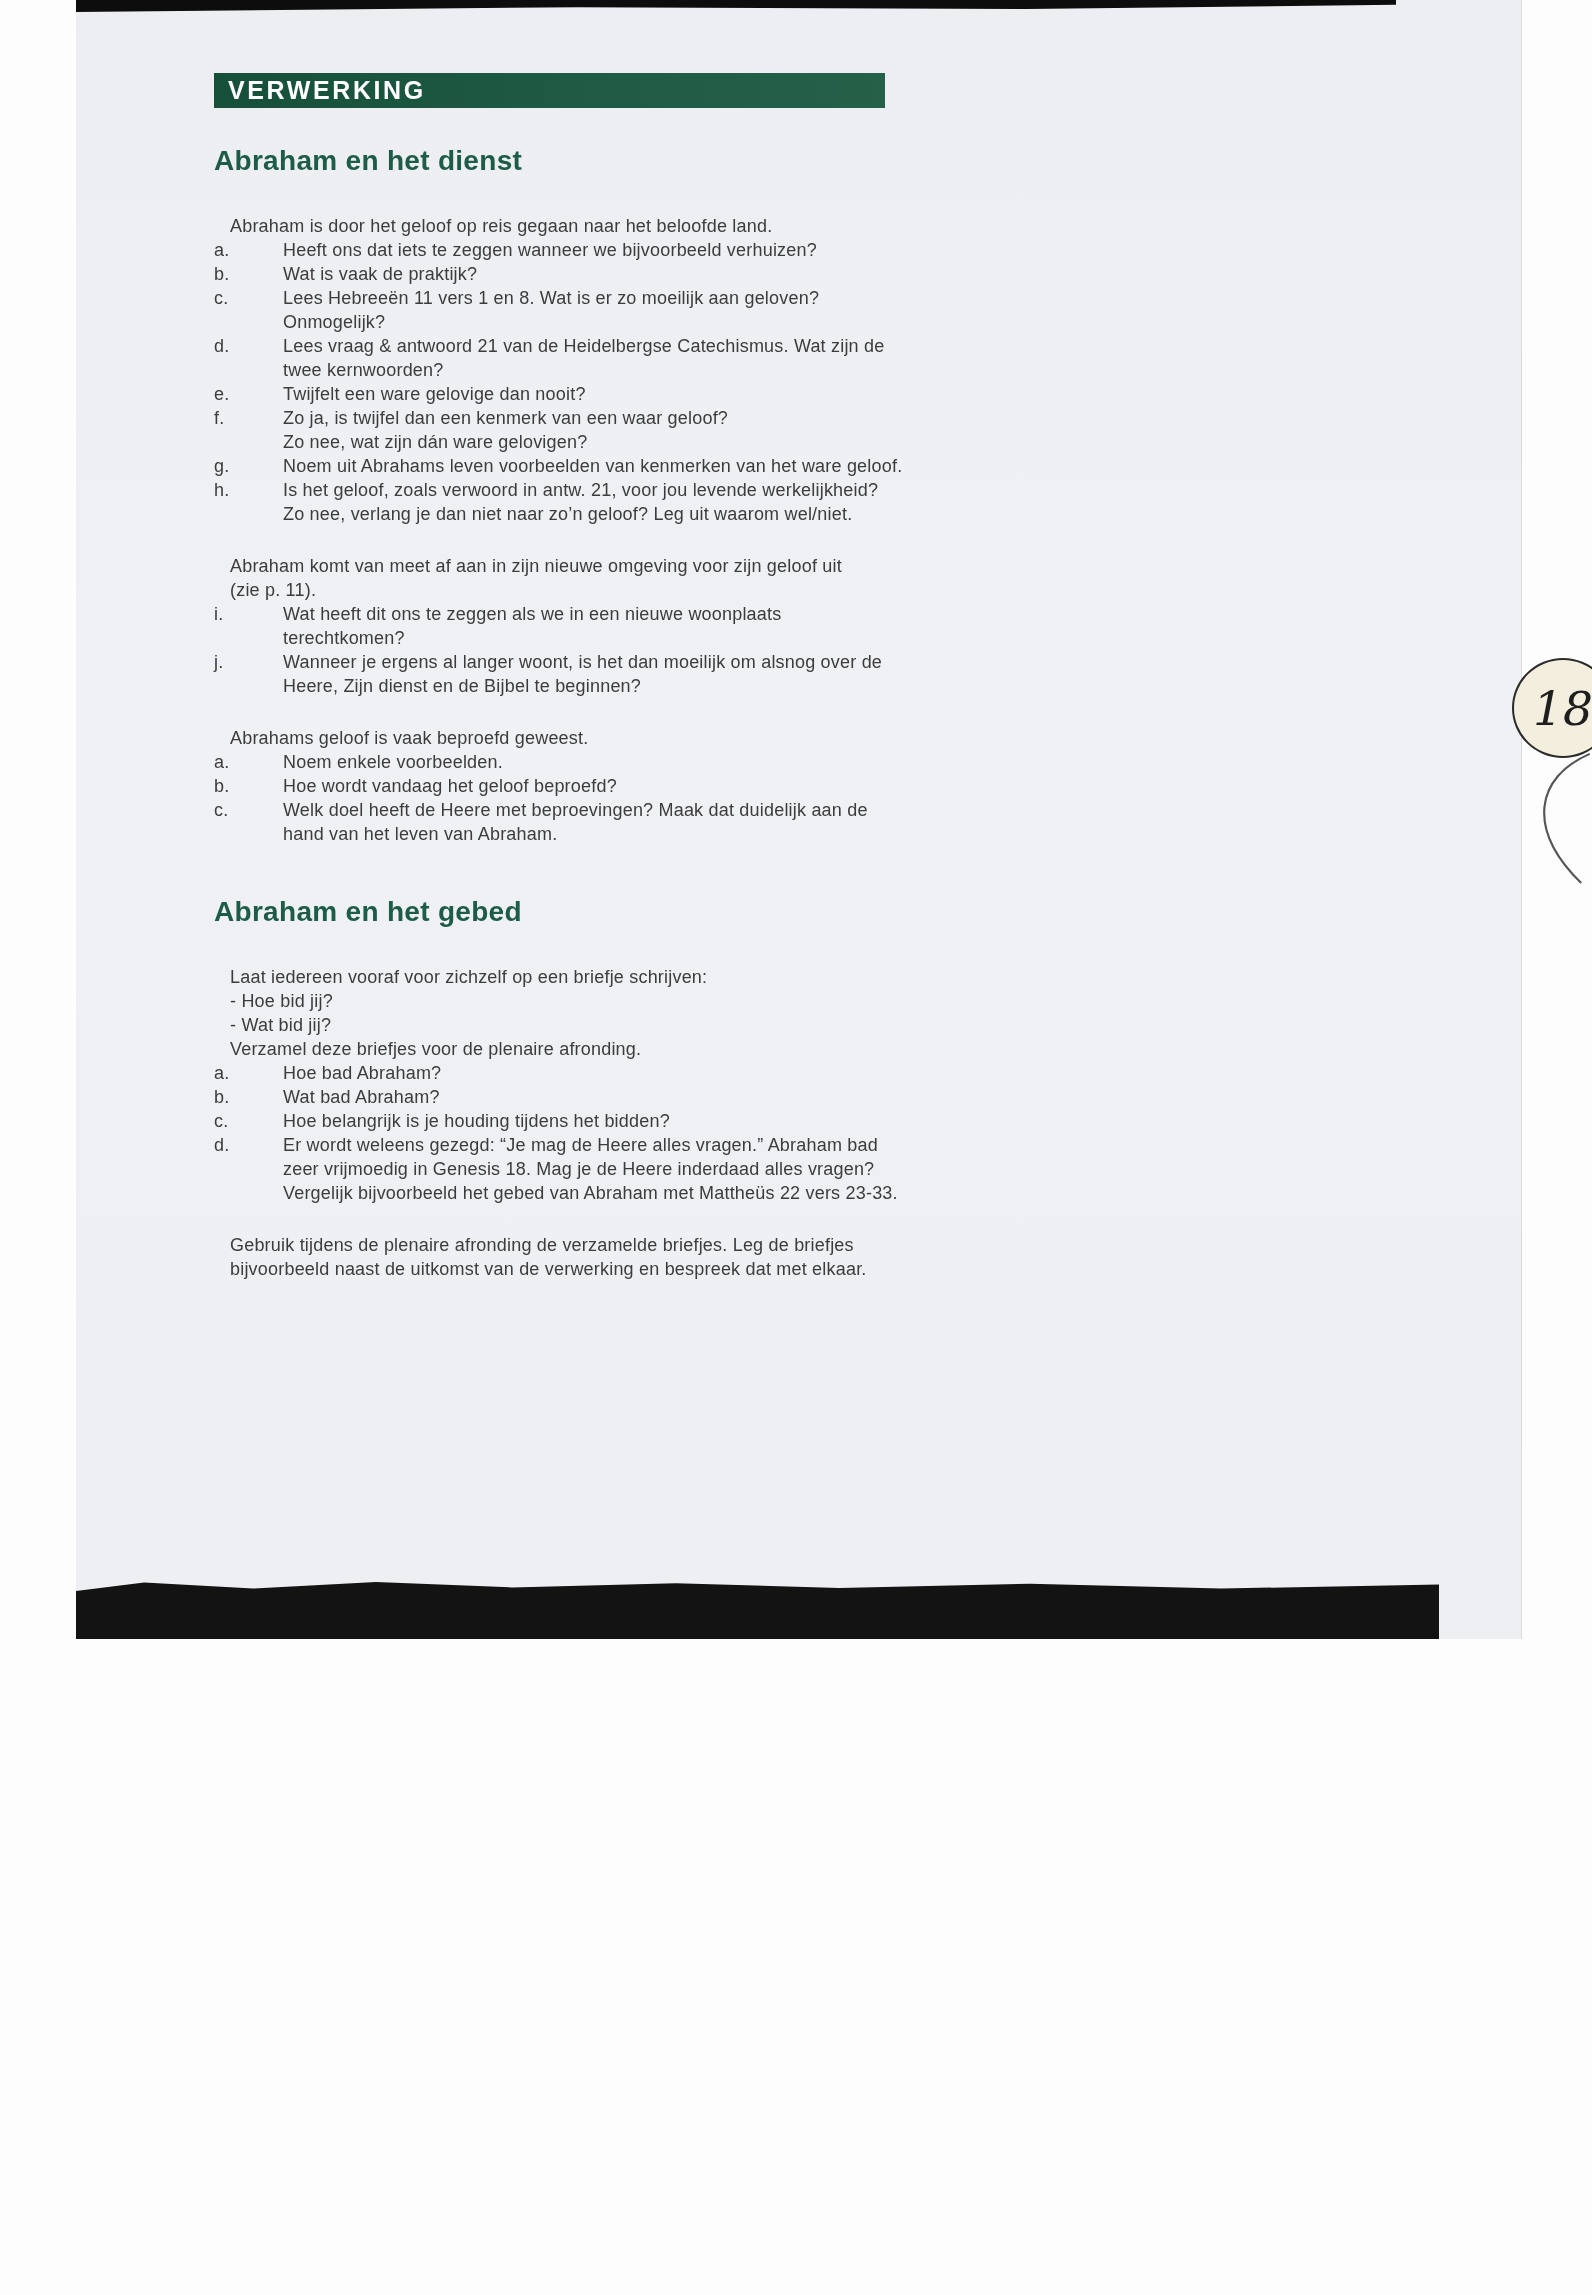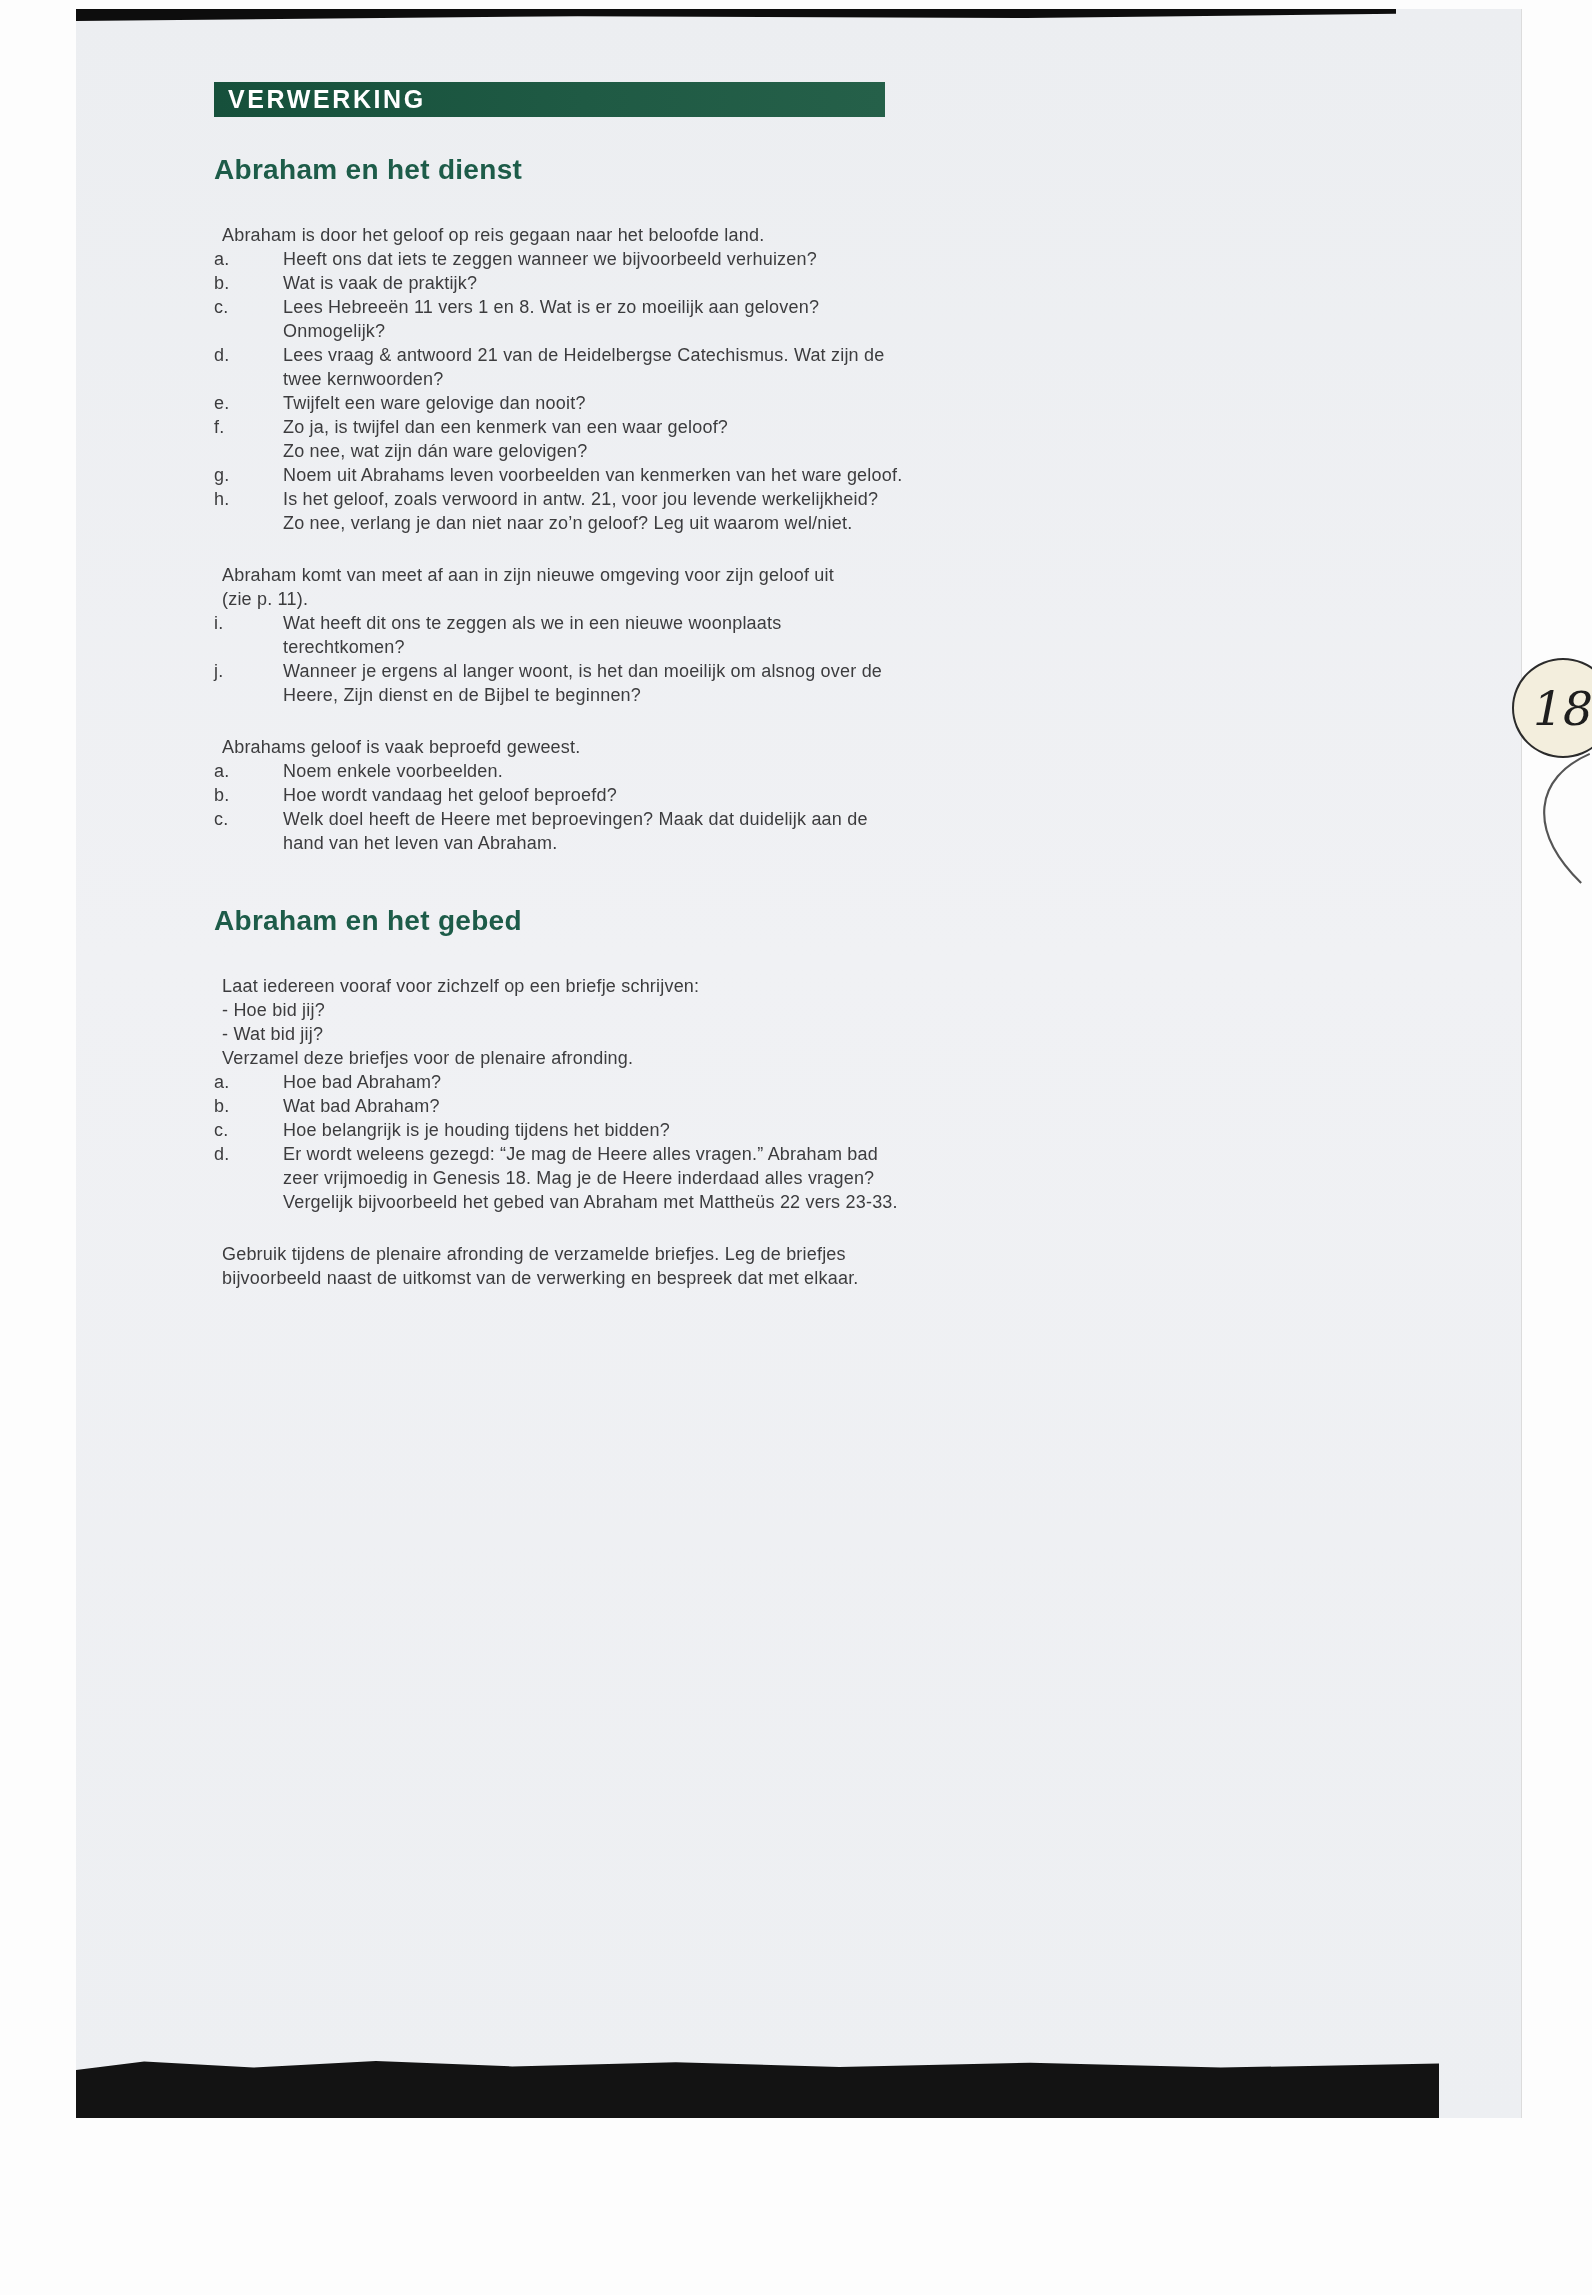--- a/index.html
+++ b/index.html
@@ -7,23 +7,23 @@
     padding: 0;
     width: 1592px;
     height: 2295px;
     background: #fdfdfd;
     overflow: hidden;
     font-family: "Liberation Sans", sans-serif;
   }
   .page {
     position: absolute;
     left: 76px;
-    top: 9px;
+    top: 0;
     width: 1445px;
-    height: 2109px;
+    height: 1639px;
     background: linear-gradient(180deg, #ecEEf1 0%, #f0f1f4 45%, #edeff2 100%);
     background-color: #eef0f3;
     border-right: 1.7px solid #dcdcdc;
   }
   .top-edge {
     position: absolute;
     left: 0;
     top: 0;
     width: 1320px;
     height: 12px;
@@ -72,21 +72,21 @@
     line-height: 31px;
     font-weight: bold;
     color: #1d5c49;
     letter-spacing: 0.3px;
     margin: 0 0 38px 0;
   }
   .doc-section:not(:first-child) .section-title {
     margin-top: 50px;
   }
   .para-block {
-    margin: 28px 0 0 8px;
+    margin: 28px 0 0 16px;
   }
   .list-block {
     margin: 0;
   }
   .list-item {
     display: flex;
     align-items: flex-start;
   }
   .marker {
     flex: 0 0 35px;

